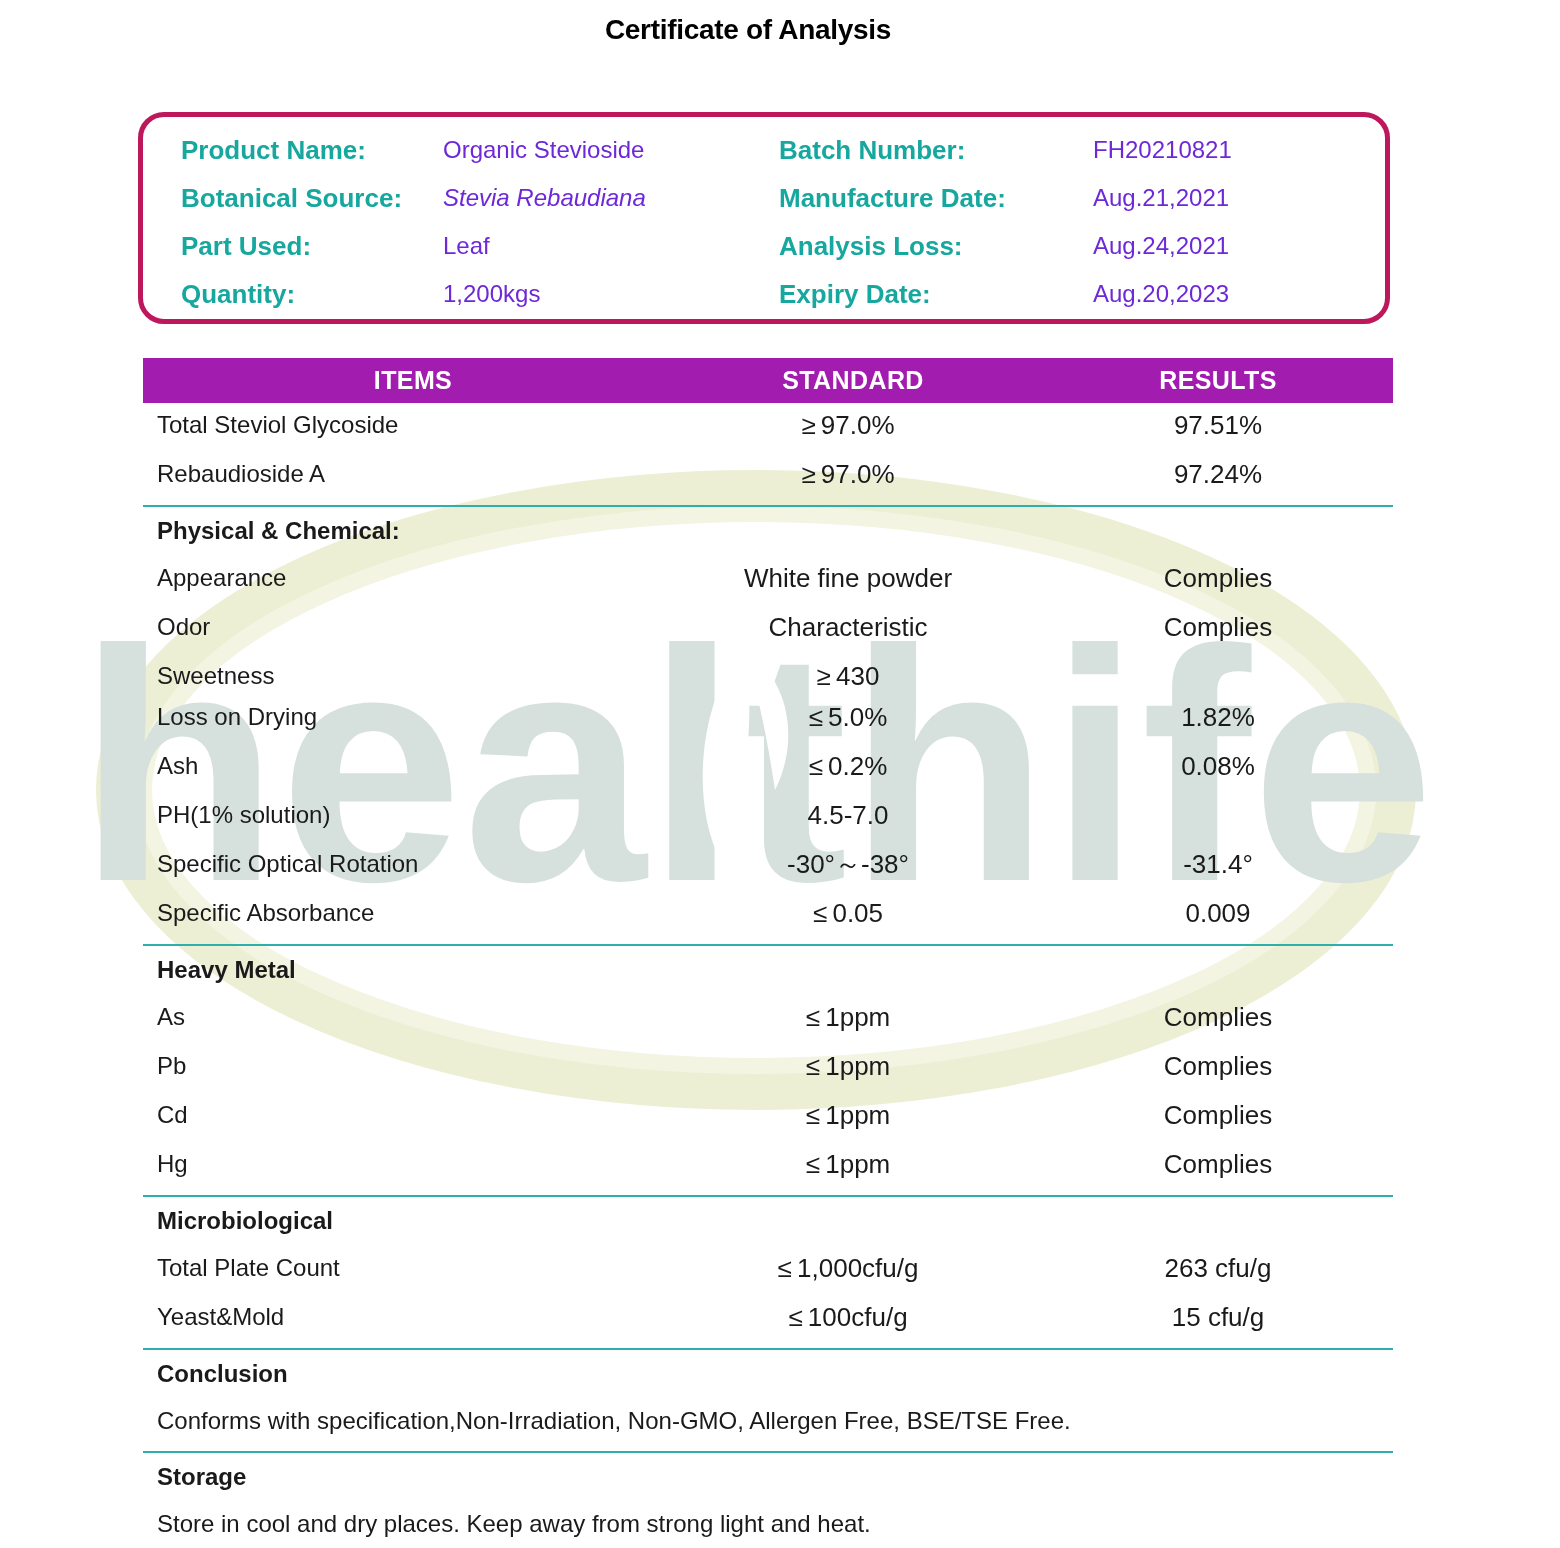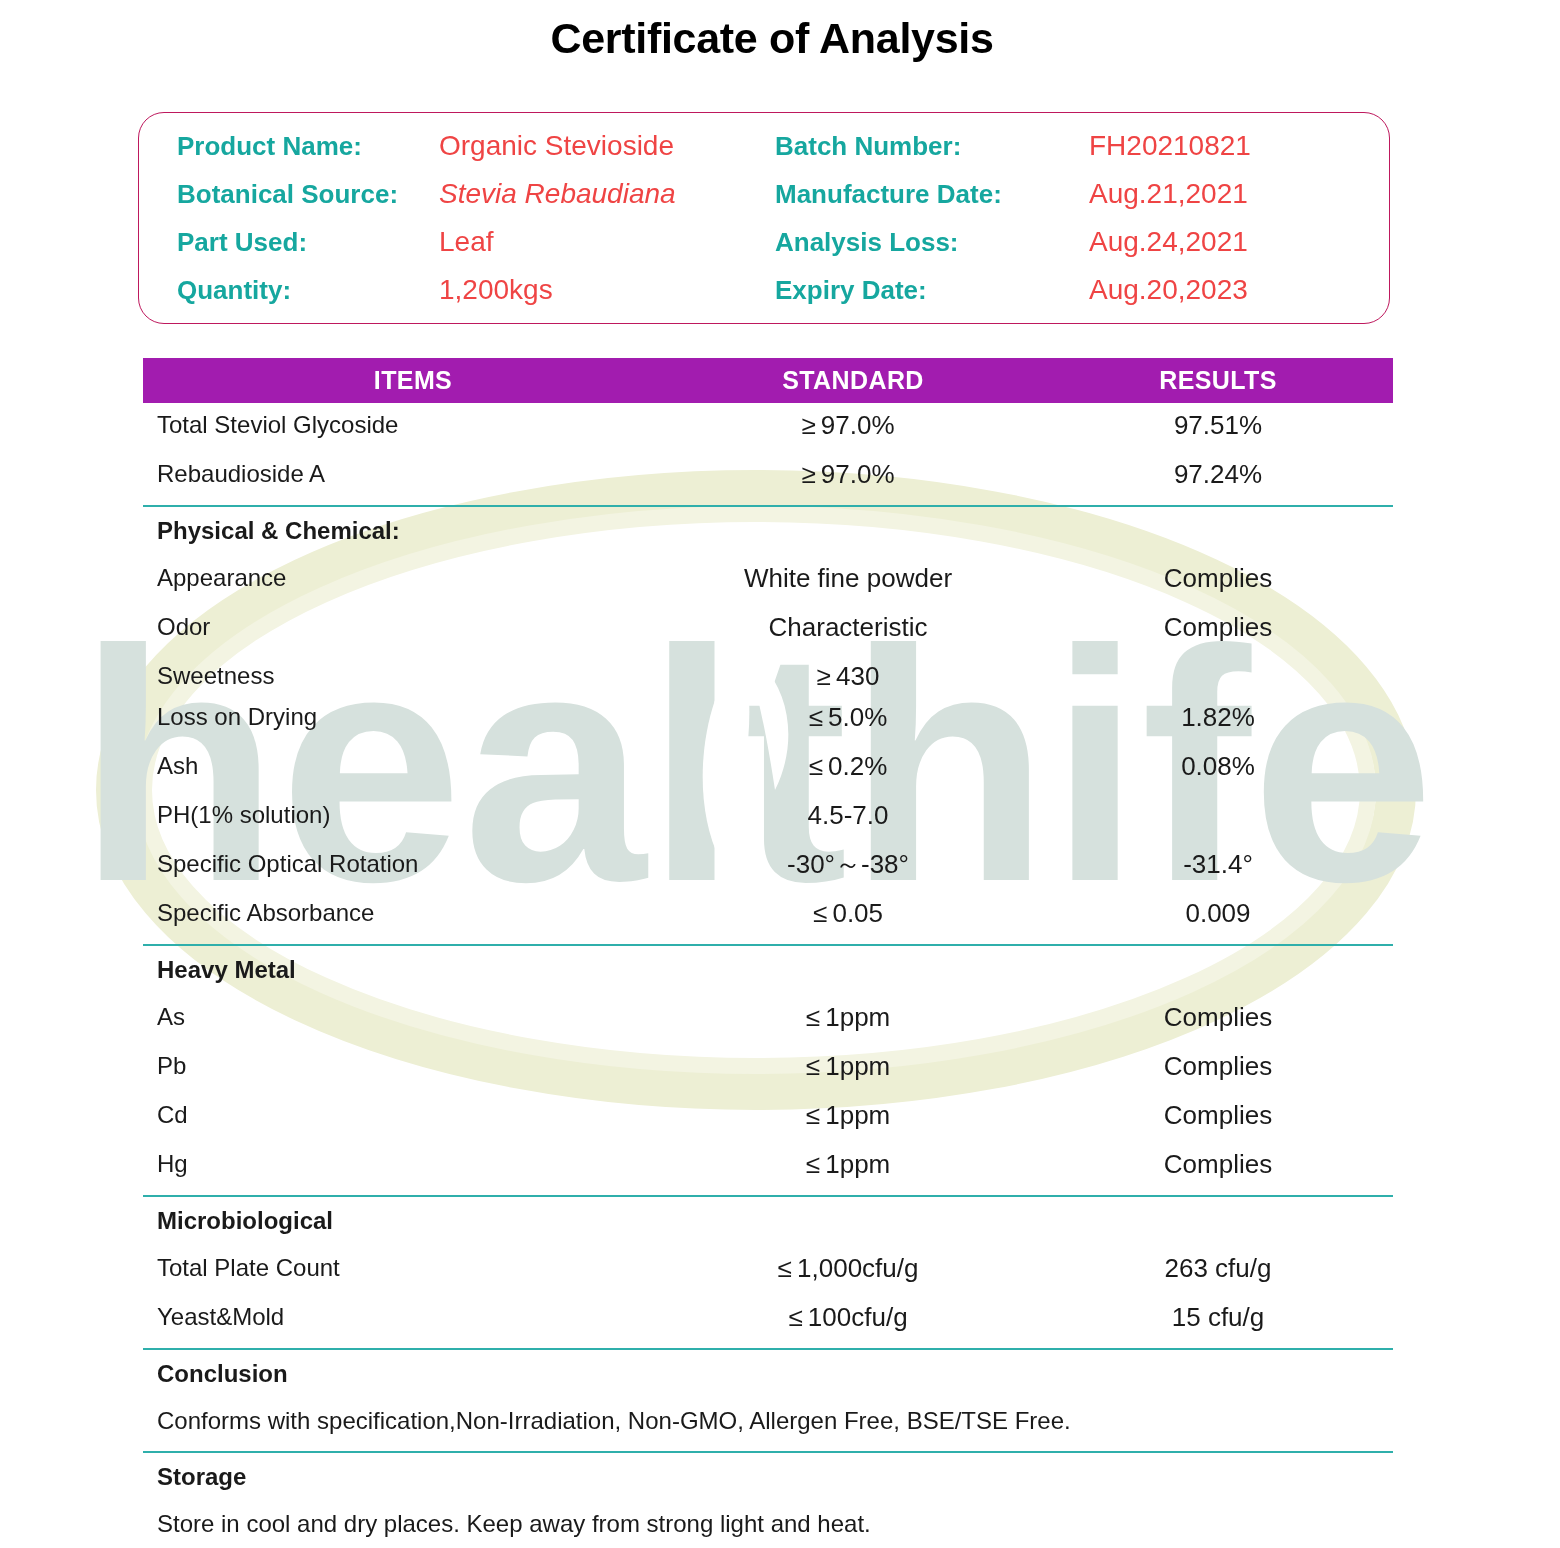--- a/index.html
+++ b/index.html
@@ -35,35 +35,34 @@
     height: 1548px;
   }
 
   
   .doc-title {
     position: absolute;
     left: 0;
     top: 14px;
     width: 1496px;
     text-align: center;
-    font-size: 43px;
+    font-size: 28px;
     font-weight: bold;
     letter-spacing: -0.3px;
     color: #000000;
-    padding-left: 24px;
   }
 
   
   .info-box {
     position: absolute;
     left: 138px;
     top: 112px;
     width: 1252px;
     height: 212px;
-    border: 1px solid #be185d;
+    border: 5px solid #be185d;
     border-radius: 26px;
     box-sizing: border-box;
   }
   .info-grid {
     position: absolute;
     left: 0;
     top: 0;
     width: 100%;
     height: 100%;
   }
@@ -74,22 +73,22 @@
     white-space: nowrap;
   }
   .info-label {
     position: absolute;
     font-size: 26px;
     font-weight: bold;
     color: #16A79F;
   }
   .info-value {
     position: absolute;
-    font-size: 28px;
-    color: #ef4444;
+    font-size: 24px;
+    color: #6d28d9;
   }
   .info-value.italic { font-style: italic; }
 
   
   .tbl {
     position: absolute;
     left: 143px;
     top: 358px;
     width: 1250px;
   }

